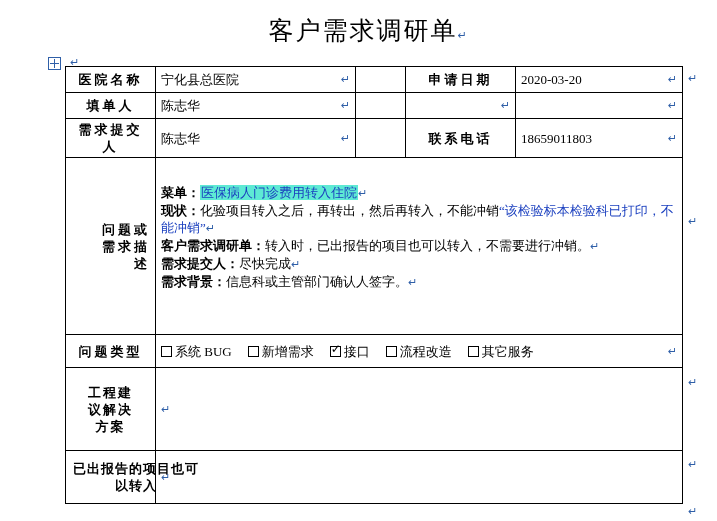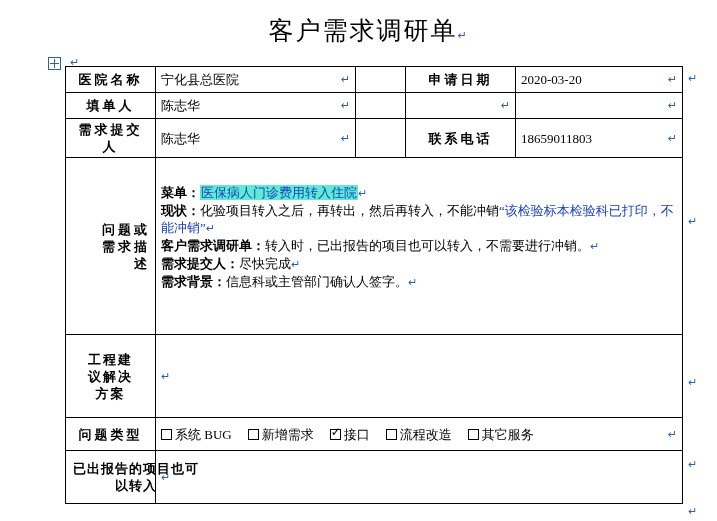--- a/index.html
+++ b/index.html
@@ -258,33 +258,33 @@
             <b>需求提交人：</b><span>尽快完成</span><span class="pm">↵</span>
           </div>
           <div class="desc-line">
             <b>需求背景：</b><span>信息科或主管部门确认人签字。</span><span class="pm">↵</span>
           </div>
           <div class="desc-line">&nbsp;</div>
         </td>
       </tr>
 
       <tr>
+        <td class="ptype-label" style="height:28px;">问题类型</td>
+        <td class="ptype-body" colspan="4">
+          <span class="opt"><span class="chk"></span><span>系统 BUG</span></span><span class="opt"><span class="chk"></span><span>新增需求</span></span><span class="opt"><span class="chk checked"></span><span>接口</span></span><span class="opt"><span class="chk"></span><span>流程改造</span></span><span class="opt"><span class="chk"></span><span>其它服务</span></span><span class="pm-right">↵</span>
+        </td>
+      </tr>
+
+      <tr>
         <td class="tall-label" style="height:78px;">
           <span style="display:inline-block; width:48px;">工程建议解决方案</span>
         </td>
         <td class="tall-body" colspan="4">
           <span class="pm">↵</span>
           <span></span>
-        </td>
-      </tr>
-
-      <tr>
-        <td class="ptype-label" style="height:28px;">问题类型</td>
-        <td class="ptype-body" colspan="4">
-          <span class="opt"><span class="chk"></span><span>系统 BUG</span></span><span class="opt"><span class="chk"></span><span>新增需求</span></span><span class="opt"><span class="chk checked"></span><span>接口</span></span><span class="opt"><span class="chk"></span><span>流程改造</span></span><span class="opt"><span class="chk"></span><span>其它服务</span></span><span class="pm-right">↵</span>
         </td>
       </tr>
 
       <tr>
         <td class="sign-label" style="height:48px; width:140px;" colspan="1">
           <span style="display:inline-block; width:130px;">已出报告的项目也可以转入</span>
         </td>
         <td class="tall-body" colspan="4">
           <span class="pm">↵</span>
           <span></span>

